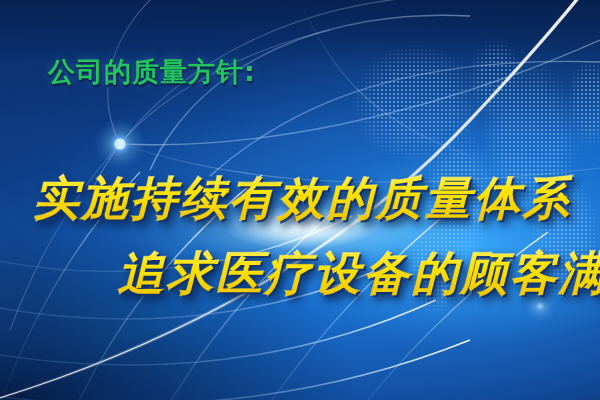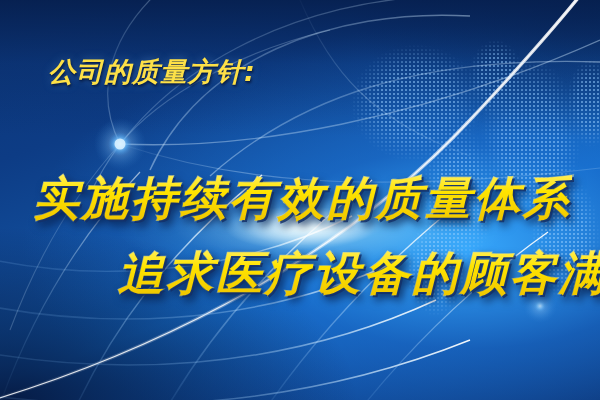--- a/index.html
+++ b/index.html
@@ -84,27 +84,26 @@
     inset: 0;
   }
 
   #header-line {
     position: absolute;
     left: 48px;
     top: 54px;
     font-size: 27px;
     font-weight: 700;
     letter-spacing: 1px;
-    color: #fde047;
+    color: #22c55e;
     text-shadow:
       0 1px 0 rgba(6,30,78,0.75),
       1px 2px 3px rgba(3,18,52,0.85),
       0 0 10px rgba(120,190,255,0.35);
     white-space: nowrap;
-    font-style: italic;
   }
 
   .slogan {
     position: absolute;
     white-space: nowrap;
     font-family: "DejaVu Serif", "Liberation Serif", serif;
     font-weight: 700;
     font-style: italic;
     font-size: 46px;
     letter-spacing: 3px;

